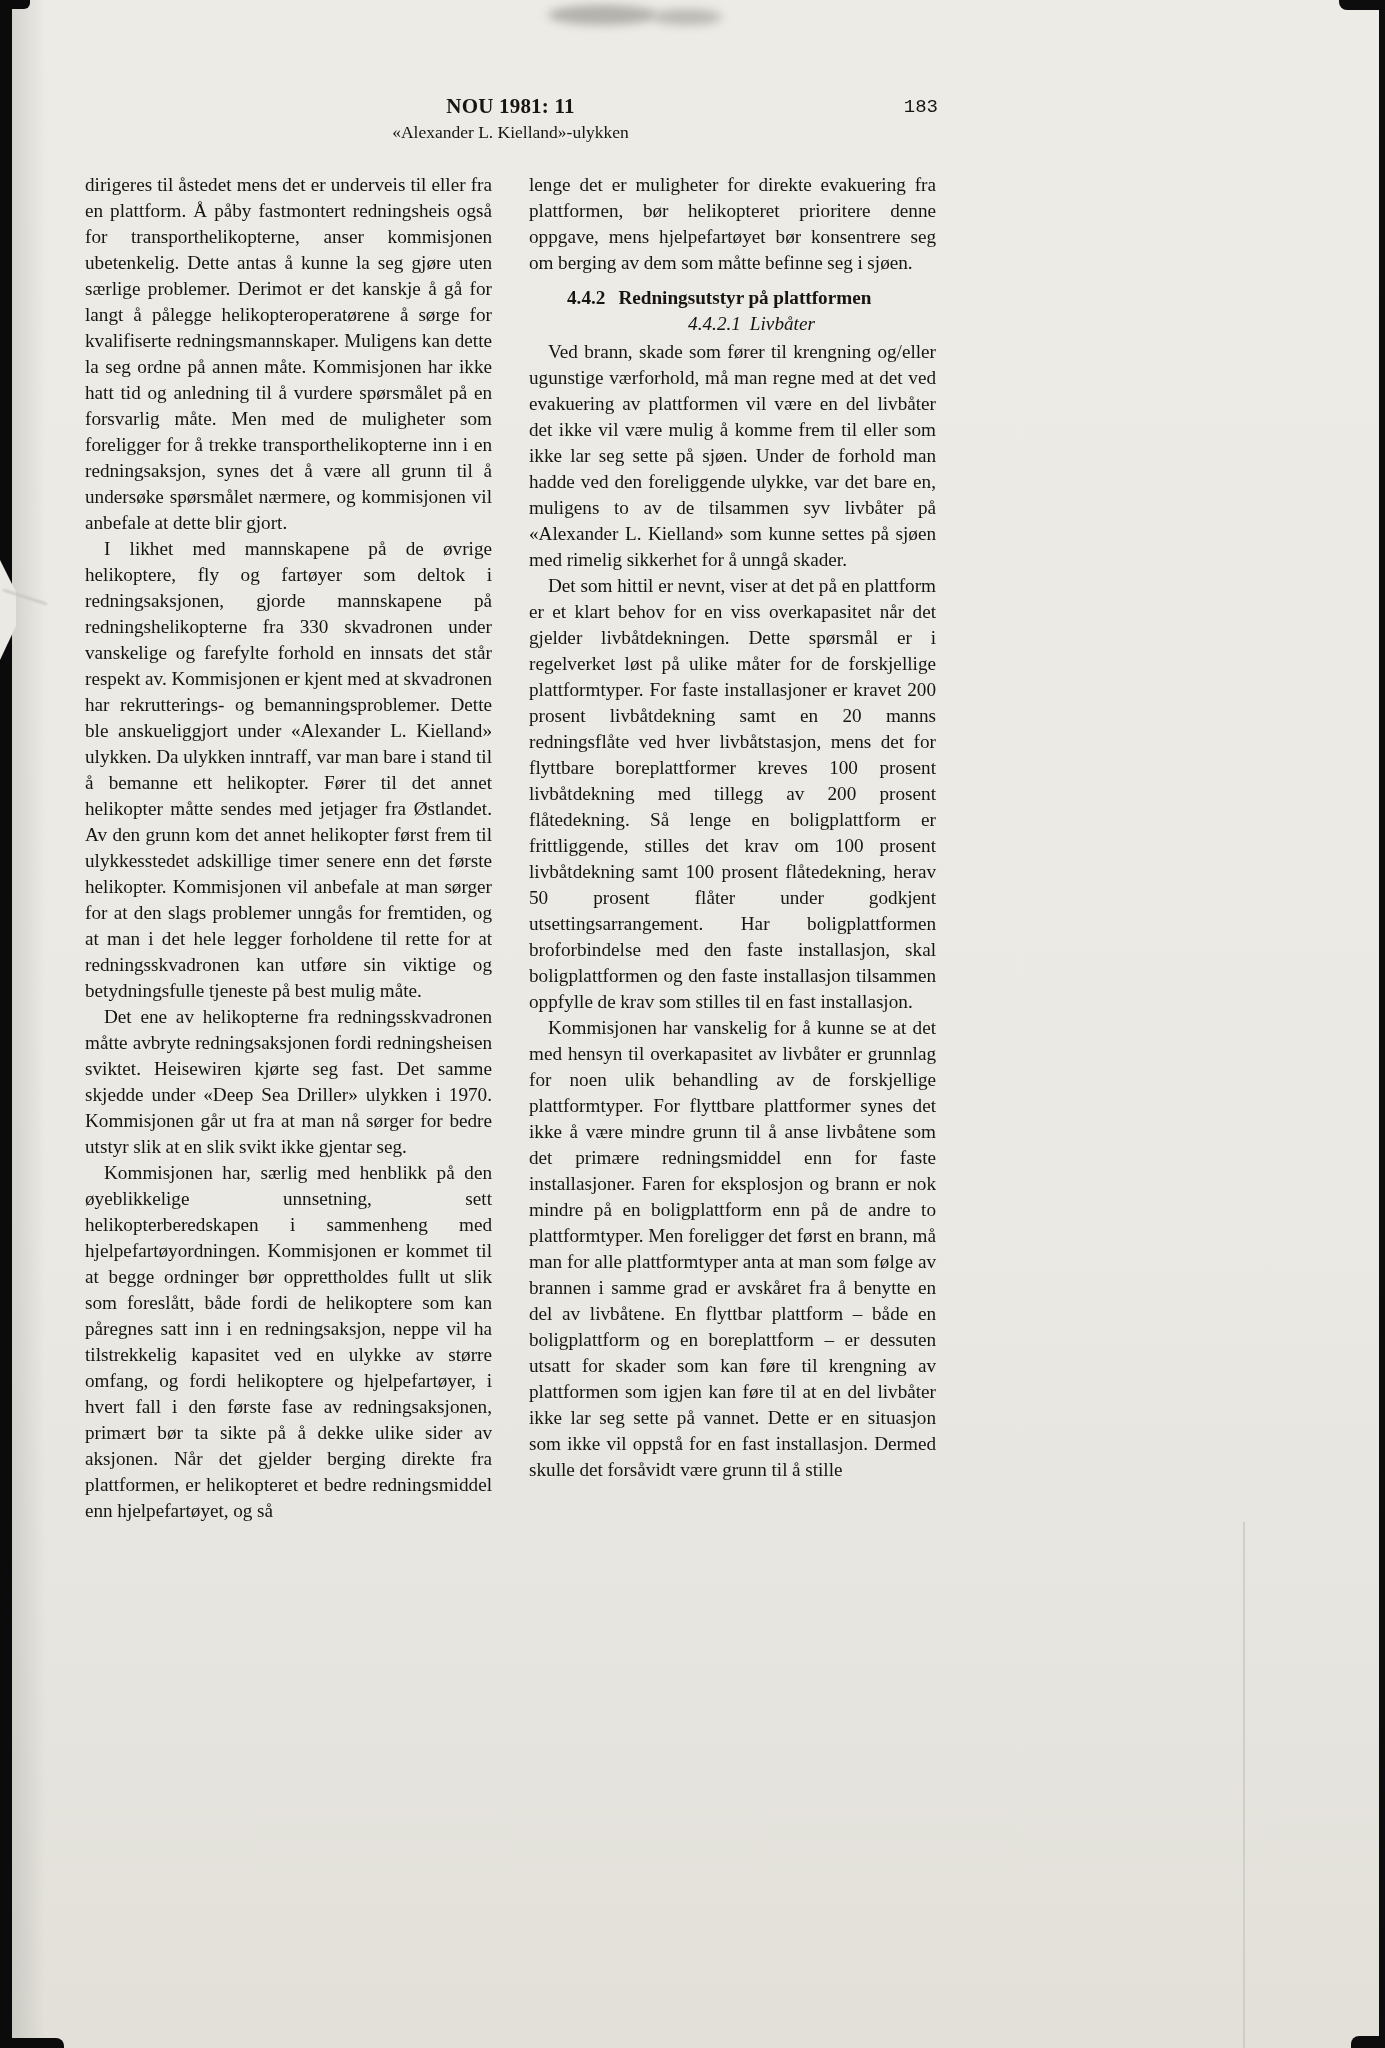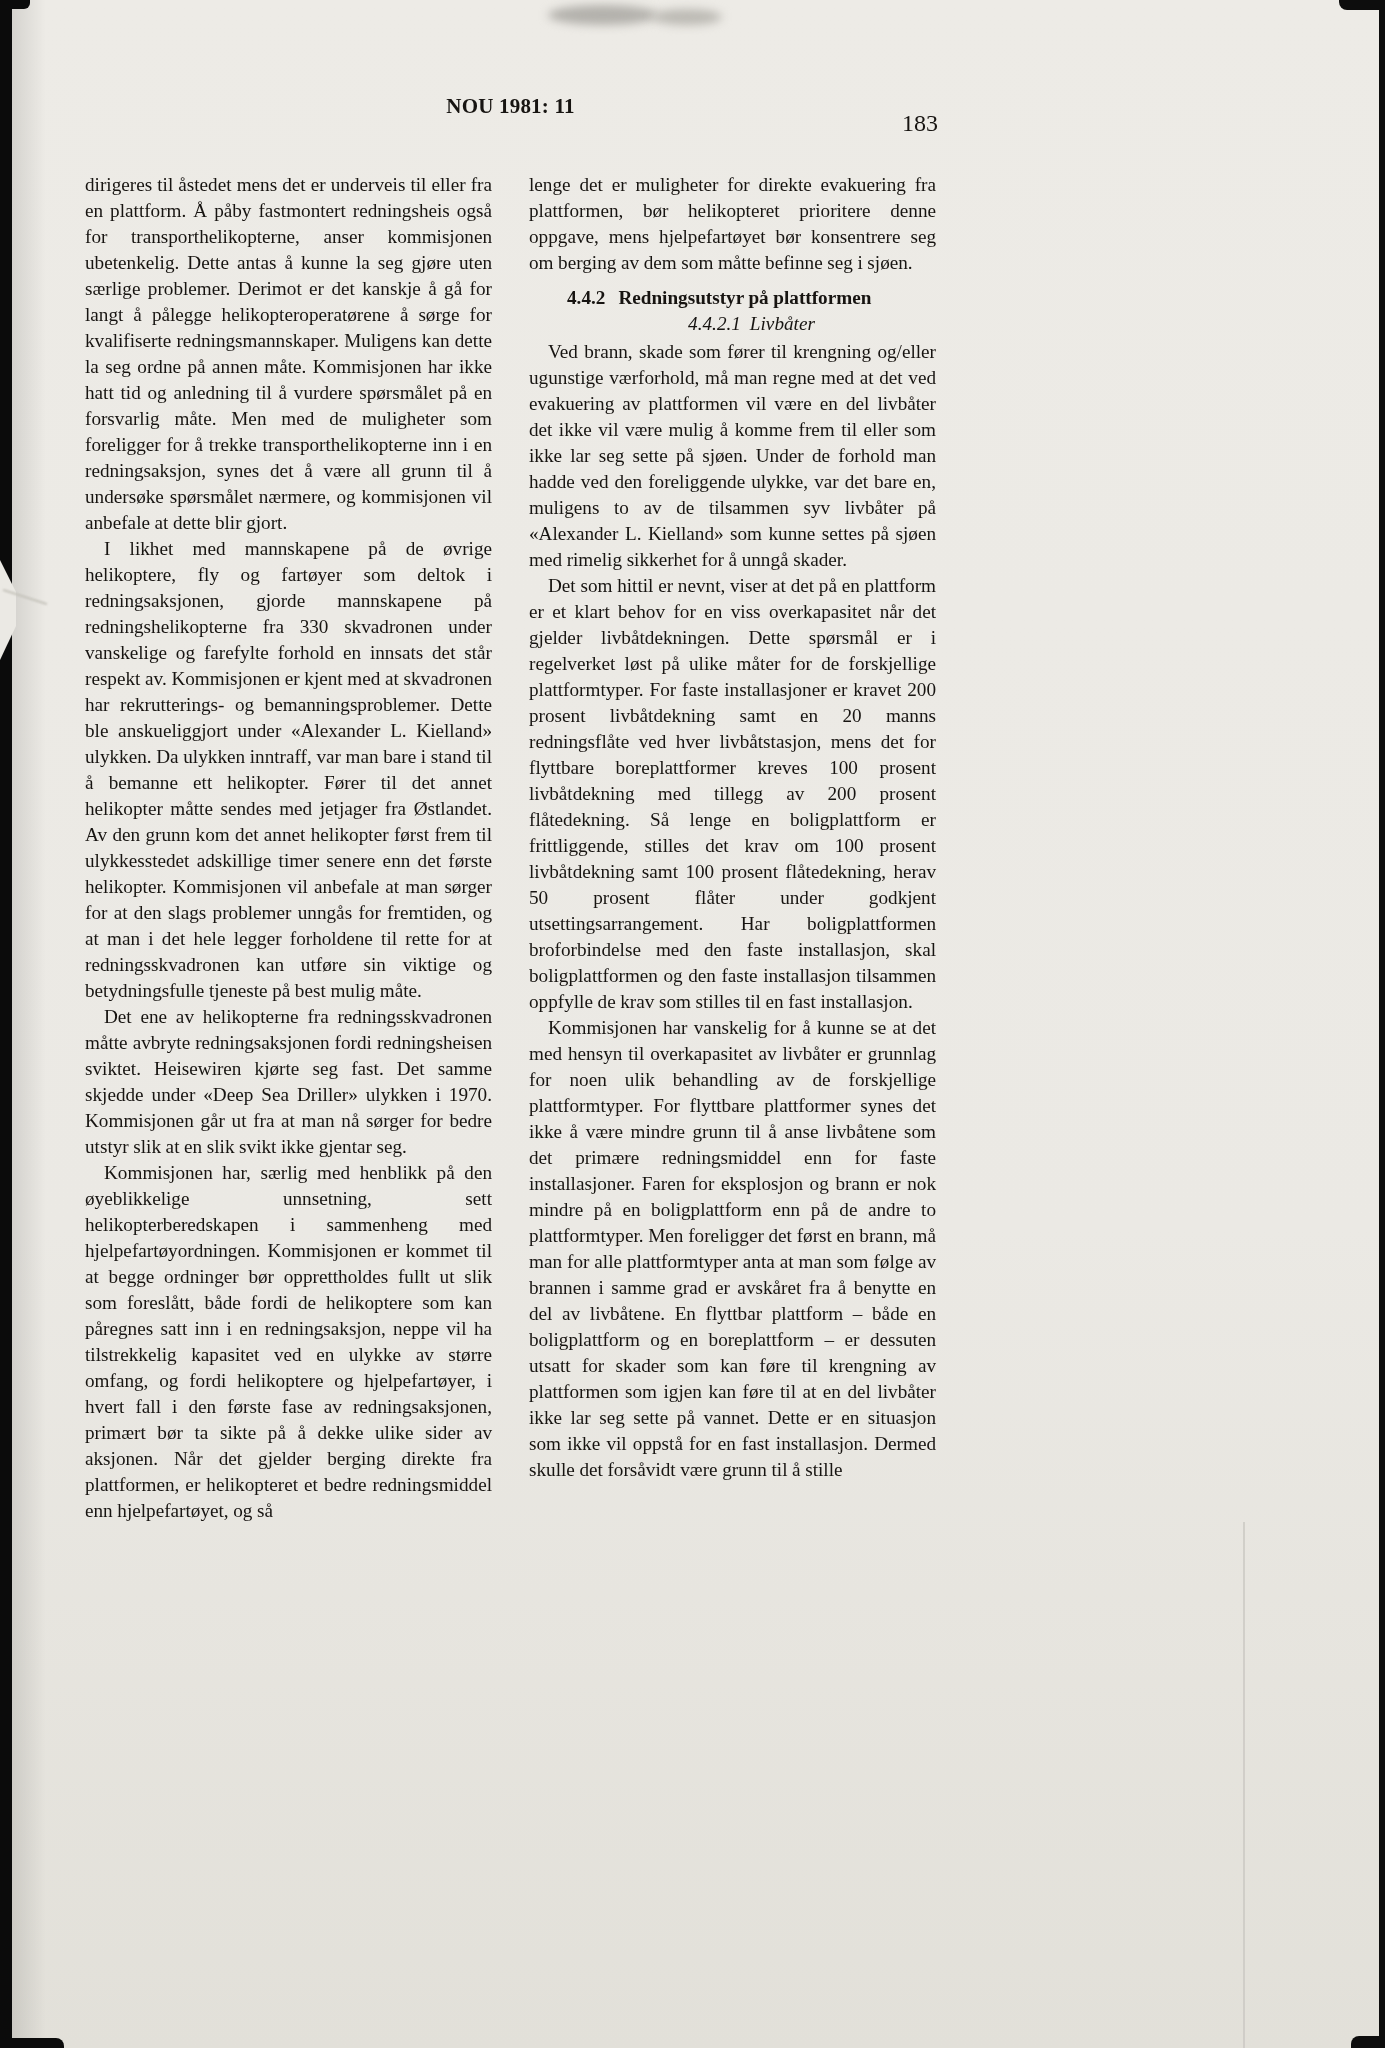--- a/index.html
+++ b/index.html
@@ -25,21 +25,21 @@
                  clip-path:polygon(0 0, 100% 32%, 100% 66%, 0 100%); }
   .tear-shadow { position:absolute; left:2px; top:596px; width:46px; height:2px; background:#c3c1ba; transform:rotate(18deg); z-index:7; filter:blur(1px); }
   .faint-line  { position:absolute; left:1243px; top:1522px; width:2px; height:526px; background:#c9c7c1; opacity:.75; z-index:4; }
   .left-shadow { position:absolute; left:12px; top:0; width:34px; height:2048px; z-index:3;
                  background:linear-gradient(90deg, rgba(0,0,0,.10), rgba(0,0,0,0)); }
 
   
   .page-header { position:absolute; left:85px; top:94px; width:851px; z-index:2; }
   .doc-title   { text-align:center; font-weight:700; font-size:21px; letter-spacing:.2px; }
   .doc-subtitle{ text-align:center; font-size:17.5px; margin-top:3px; }
-  .page-number { position:absolute; right:-2px; top:16px; font-size:24px; }
+  .page-number { position:absolute; right:-2px; top:2px; font-size:19px;font-family:Liberation Mono, monospace; }
 
   .columns { position:absolute; left:85px; top:172px; width:851px; display:flex; justify-content:space-between; z-index:2; }
   .col { width:407px; font-size:19.2px; line-height:26px; text-align:justify;
          hyphens:auto; -webkit-hyphens:auto; word-spacing:-0.2px; }
   .col p { text-indent:19px; }
   .col p.cont { text-indent:0; }
 
   .sec-h   { font-weight:700; font-size:19.2px; margin-top:9px; margin-bottom:0; text-align:left; text-indent:0; }
   .sec-h .sec-num { display:inline-block; margin-right:13px; }
   .subsec-h{ font-style:italic; font-weight:400; font-size:19.2px; margin-bottom:2px; text-align:center; text-indent:0; }
@@ -56,20 +56,21 @@
 <div class="corner-br"></div>
 <div class="smudge-a"></div>
 <div class="smudge-b"></div>
 <div class="left-shadow"></div>
 <div class="tear-notch"></div>
 <div class="tear-shadow"></div>
 <div class="faint-line"></div>
 
 <header class="page-header">
   <div class="doc-title">NOU 1981: 11</div>
+  <div class="doc-subtitle">«Alexander L. Kielland»-ulykken</div>
   <div class="page-number">183</div>
 </header>
 
 <main class="columns">
 
   <div class="col">
     <p class="cont">dirigeres til åstedet mens det er underveis til eller fra en plattform. Å påby fastmontert redningsheis også for transporthelikopterne, anser kommisjonen ubetenkelig. Dette antas å kunne la seg gjøre uten særlige problemer. Derimot er det kanskje å gå for langt å pålegge helikopteroperatørene å sørge for kvalifiserte redningsmannskaper. Muligens kan dette la seg ordne på annen måte. Kommisjonen har ikke hatt tid og anledning til å vurdere spørsmålet på en forsvarlig måte. Men med de muligheter som foreligger for å trekke transporthelikopterne inn i en redningsaksjon, synes det å være all grunn til å undersøke spørsmålet nærmere, og kommisjonen vil anbefale at dette blir gjort.</p>
     <p>I likhet med mannskapene på de øvrige helikoptere, fly og fartøyer som deltok i redningsaksjonen, gjorde mannskapene på redningshelikopterne fra 330 skvadronen under vanskelige og farefylte forhold en innsats det står respekt av. Kommisjonen er kjent med at skvadronen har rekrutterings- og bemanningsproblemer. Dette ble anskueliggjort under «Alexander L. Kielland» ulykken. Da ulykken inntraff, var man bare i stand til å bemanne ett helikopter. Fører til det annet helikopter måtte sendes med jetjager fra Østlandet. Av den grunn kom det annet helikopter først frem til ulykkesstedet adskillige timer senere enn det første helikopter. Kommisjonen vil anbefale at man sørger for at den slags problemer unngås for fremtiden, og at man i det hele legger forholdene til rette for at redningsskvadronen kan utføre sin viktige og betydningsfulle tjeneste på best mulig måte.</p>
     <p>Det ene av helikopterne fra redningsskvadronen måtte avbryte redningsaksjonen fordi redningsheisen sviktet. Heisewiren kjørte seg fast. Det samme skjedde under «Deep Sea Driller» ulykken i 1970. Kommisjonen går ut fra at man nå sørger for bedre utstyr slik at en slik svikt ikke gjentar seg.</p>
     <p>Kommisjonen har, særlig med henblikk på den øyeblikkelige unnsetning, sett helikopterberedskapen i sammenheng med hjelpefartøyordningen. Kommisjonen er kommet til at begge ordninger bør opprettholdes fullt ut slik som foreslått, både fordi de helikoptere som kan påregnes satt inn i en redningsaksjon, neppe vil ha tilstrekkelig kapasitet ved en ulykke av større omfang, og fordi helikoptere og hjelpefartøyer, i hvert fall i den første fase av redningsaksjonen, primært bør ta sikte på å dekke ulike sider av aksjonen. Når det gjelder berging direkte fra plattformen, er helikopteret et bedre redningsmiddel enn hjelpefartøyet, og så</p>

